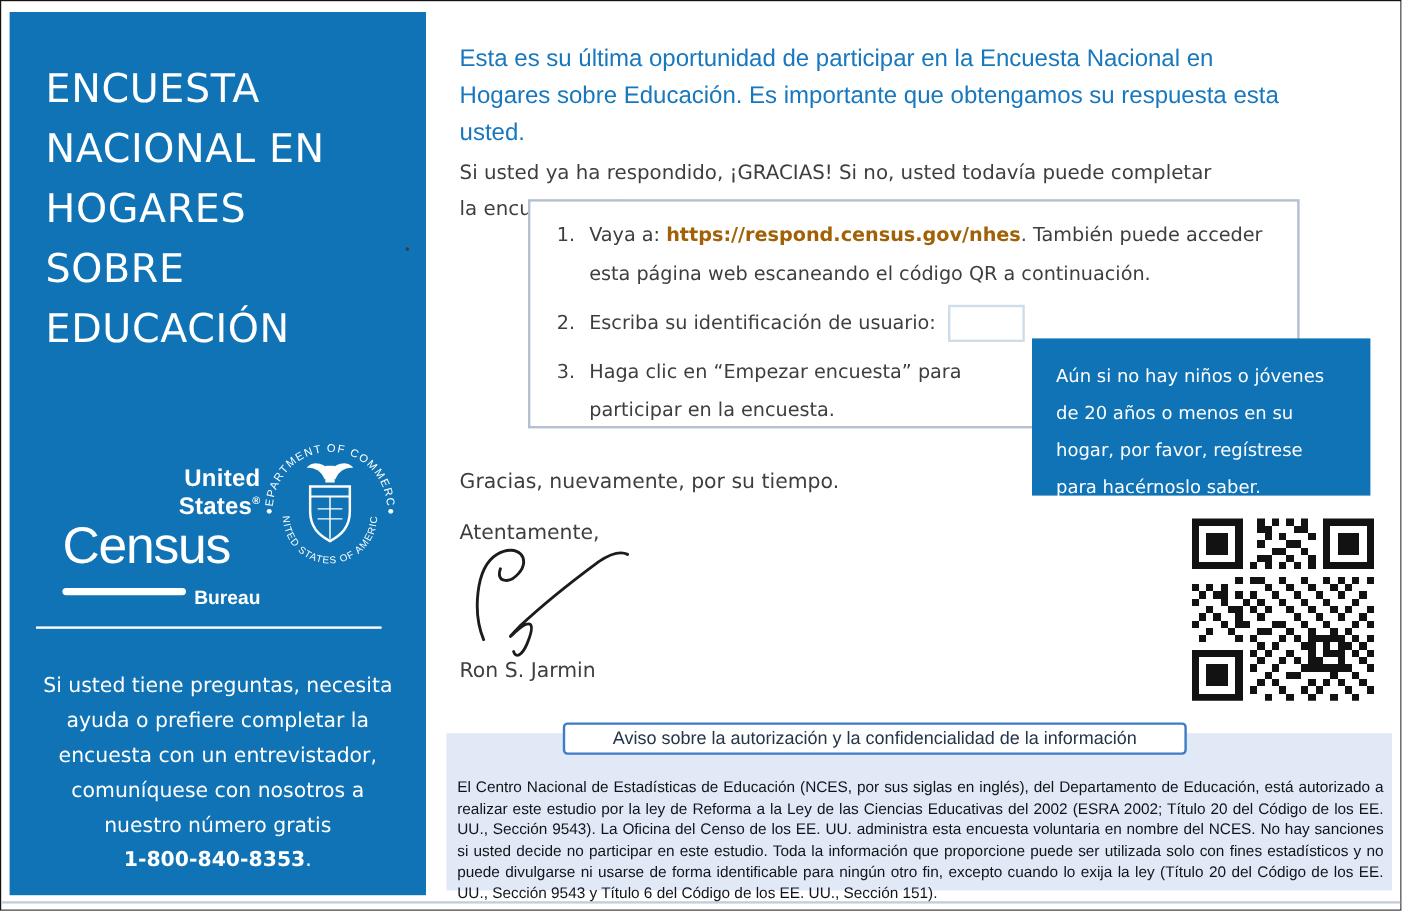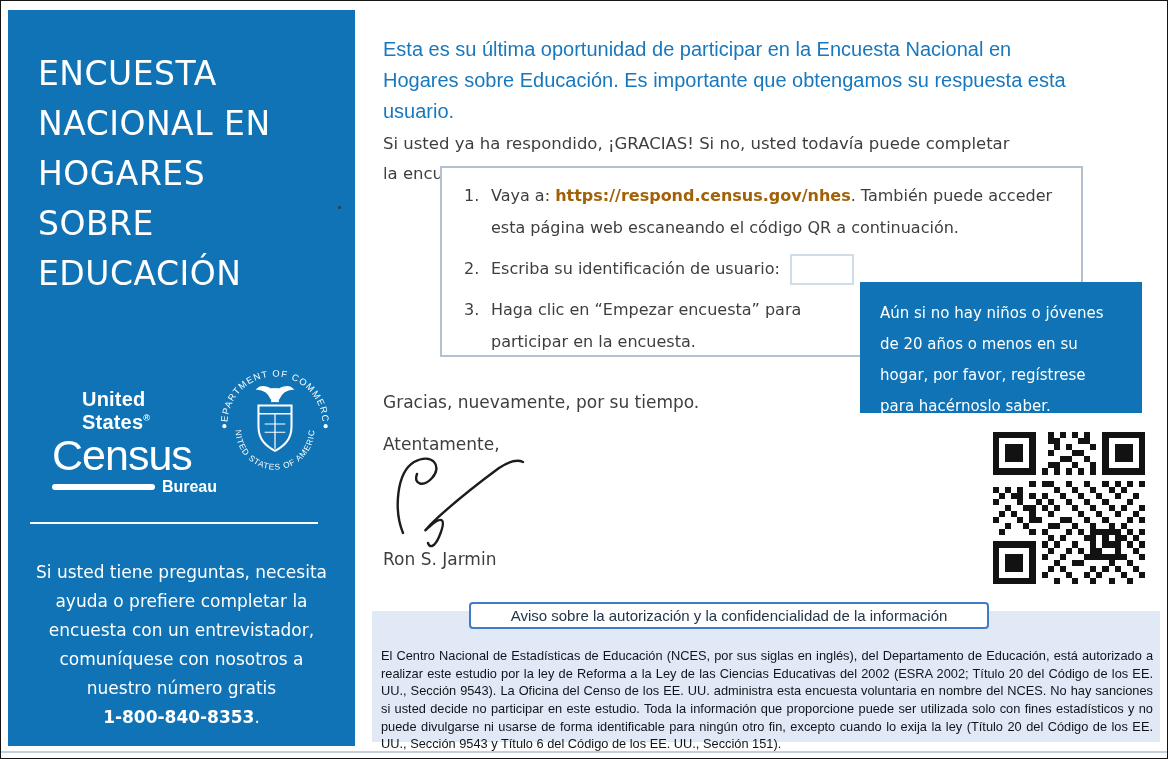--- a/index.html
+++ b/index.html
@@ -8,24 +8,24 @@
 
   
   .sidebar{position:absolute;left:7px;top:9px;width:347px;height:736px;background:#0f73b5;}
   .survey-title{position:absolute;left:30px;top:17px;width:305px;color:#fff;
                 font-size:33px;line-height:50px;font-weight:400;letter-spacing:.5px;
                 font-family:"DejaVu Sans",sans-serif;}
   .survey-title span{display:block;white-space:nowrap;}
   .speck{position:absolute;left:330px;top:196px;width:3px;height:3px;border-radius:50%;background:#3a3a3a;}
 
   .census-logo{position:absolute;left:44px;top:378px;width:165px;color:#fff;font-family:"Liberation Sans",sans-serif;}
-  .cl-top{font-size:20px;font-weight:bold;margin-left:30px;letter-spacing:.2px;}
+  .cl-top{font-size:20px;font-weight:bold;margin-left:30px;letter-spacing:.2px;text-align:right;}
   .cl-top sup{font-size:9px;}
   .cl-main{font-size:43px;font-weight:normal;letter-spacing:-1px;line-height:42px;}
-  .cl-bottom{display:flex;align-items:center;margin-top:2px;}
+  .cl-bottom{display:flex;margin-top:14px;}
   .cl-bar{flex:1;height:6px;background:#fff;margin-right:7px;border-radius:3px;}
   .cl-bureau{font-size:16px;font-weight:bold;}
 
   .doc-seal{position:absolute;left:205px;top:350px;}
 
   .sb-divider{position:absolute;left:22px;top:512px;width:288px;height:2px;background:#fff;}
   .contact{position:absolute;left:12px;top:531px;width:323px;text-align:center;color:#fff;
            font-size:17px;line-height:29px;}
   .contact span{display:block;white-space:nowrap;}
   .contact .phone{font-weight:bold;}
@@ -130,21 +130,21 @@
       <span>encuesta con un entrevistador,</span>
       <span>comuníquese con nosotros a</span>
       <span>nuestro número gratis</span>
       <span><b class="phone">1-800-840-8353</b><i style="font-style:normal">.</i></span>
     </p>
   </aside>
 
   <p class="intro">
     <span>Esta es su última oportunidad de participar en la Encuesta Nacional en</span>
     <span>Hogares sobre Educación. Es importante que obtengamos su respuesta esta</span>
-    <span>usuario.</span>
+    <span>usted.</span>
   </p>
 
   <p class="already">
     <span>Si usted ya ha respondido, ¡GRACIAS! Si no, usted todavía puede completar</span>
     <span>la encuesta en línea. ¡Solo siga estos sencillos pasos!</span>
   </p>
 
   <div class="steps-box">
     <div class="step">
       <span class="step-num">1.</span>

